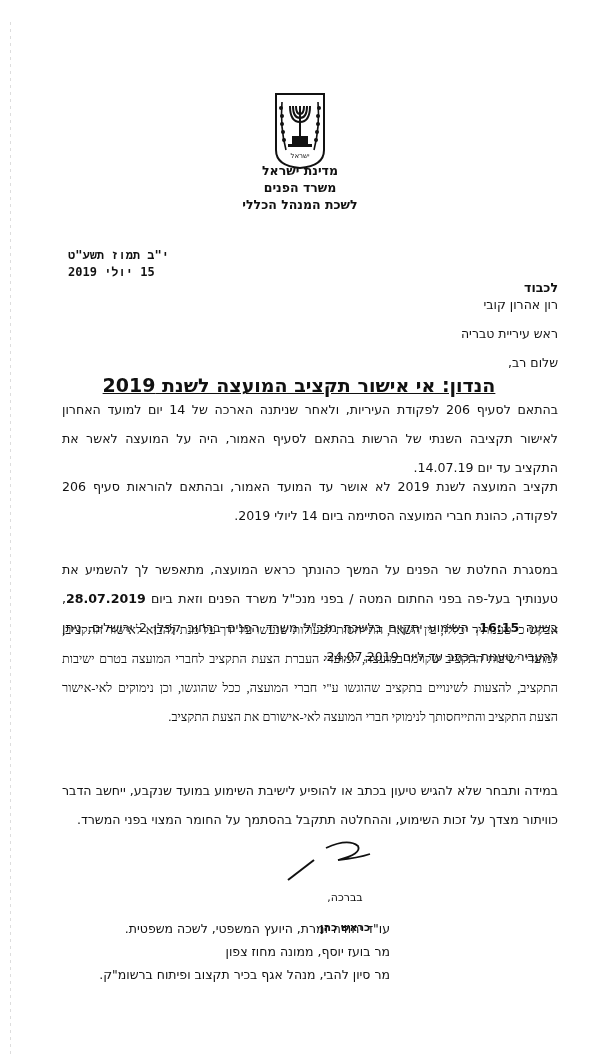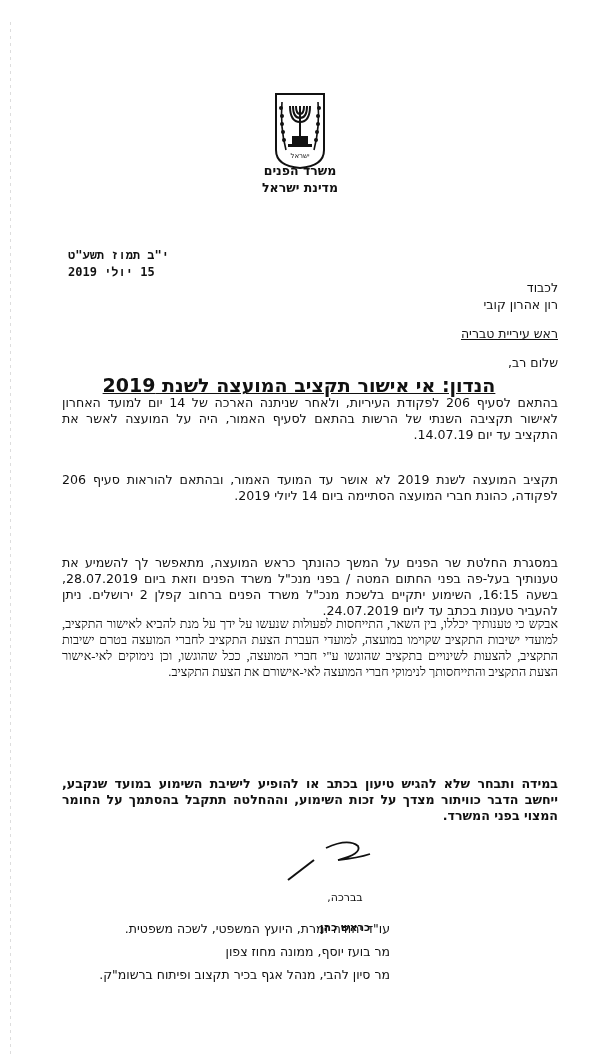--- a/index.html
+++ b/index.html
@@ -9,40 +9,40 @@
   .scanline { position:absolute; left:10px; top:0; width:1px; height:1058px;
               background:repeating-linear-gradient(to bottom,#ddd 0 3px,transparent 3px 7px); }
   .emblem { position:absolute; left:272px; top:70px; width:56px; height:78px; }
   .header { position:absolute; left:200px; top:140px; width:200px; text-align:center;
             direction:rtl; font-weight:bold; font-size:12.5px; line-height:17px; }
   .date { position:absolute; left:68px; top:225px; direction:rtl; text-align:left;
           font-size:12px; line-height:17px; font-weight:bold; font-family:"DejaVu Sans Mono","Liberation Mono",monospace; }
   .date div { text-align:left; direction:rtl; }
   .to { position:absolute; right:42px; top:257px; direction:rtl; text-align:right;
         font-size:12.5px; line-height:17px; }
-  .to .l1 { font-weight:normal; }
-  .to .role { text-decoration:underline; margin-top:12px; }
+  .to .l1 { font-weight:bold; }
+  .to .role { margin-top:12px; }
   .to .greet { margin-top:12px; }
   .subject { position:absolute; left:40px; right:42px; top:352px; text-align:center;
              direction:rtl; font-weight:bold; text-decoration:underline; font-size:19px; }
   .para { position:absolute; left:62px; right:42px; direction:rtl; text-align:justify;
-          text-align-last:right; font-size:12.6px; line-height:16px; }
+          text-align-last:right; font-size:12.6px; line-height:29px; }
   .p1 { top:373px; }
   .p2 { top:450px; }
   .p3 { top:533px; }
   .p4 { top:594px;font-family:Liberation Serif, serif; }
-  .p5 { top:754px;font-weight:bold; }
+  .p5 { top:754px; }
   .sign { position:absolute; left:270px; top:866px; width:150px; direction:rtl;
           font-size:11px; line-height:20px; text-align:center; }
   .sign .name { font-weight:bold; margin-top:10px; }
   .signature { position:absolute; left:318px; top:814px; width:60px; height:30px; }
   .sig-slash { position:absolute; left:284px; top:836px; width:40px; height:24px; }
   .cc { position:absolute; right:210px; top:895px; direction:rtl; text-align:right;
         font-size:12.5px; line-height:23px; }
-  b.num { font-weight:normal; }
+  b.num { font-weight:bold; }
 </style>
 </head>
 <body>
 
 <div class="page">
   <div class="scanline"></div>
 
   <svg class="emblem" viewBox="0 0 56 78">
     <path d="M4 2 H52 V58 Q52 74 28 76 Q4 74 4 58 Z" fill="none" stroke="#111" stroke-width="2"></path>
     <g stroke="#111" stroke-width="1.6" fill="none">
@@ -66,22 +66,23 @@
       <path d="M18 14 Q18 30 28 30 Q38 30 38 14"></path>
       <path d="M21 14 Q21 26 28 26 Q35 26 35 14"></path>
       <path d="M24 14 Q24 22 28 22 Q32 22 32 14"></path>
     </g>
     <rect x="20" y="44" width="16" height="8" fill="#111"></rect>
     <rect x="16" y="52" width="24" height="3" fill="#111"></rect>
     <text x="28" y="66" font-size="7" text-anchor="middle" fill="#111" direction="rtl">ישראל</text>
   </svg>
 
   <div class="header">
+    <div>מדינת ישראל</div>
     <div>משרד הפנים</div>
-    <div>מדינת ישראל</div>
+    <div>לשכת המנהל הכללי</div>
   </div>
 
   <div class="date">
     <div>י"ב תמוז תשע"ט</div>
     <div>15 יולי 2019</div>
   </div>
 
   <div class="to">
     <div class="l1">לכבוד</div>
     <div>רון אהרון קובי</div>

